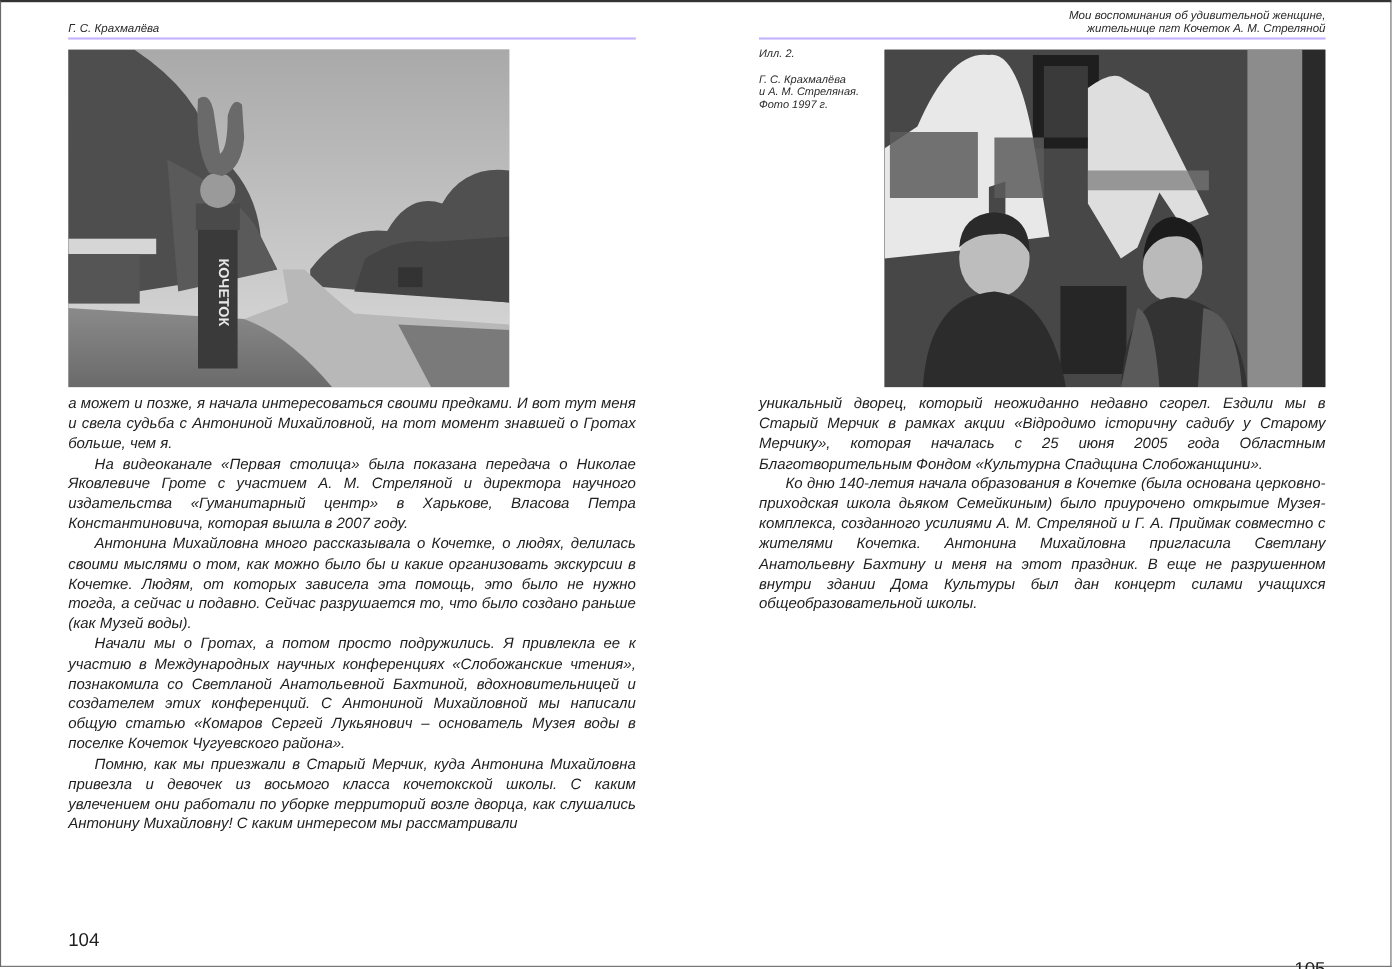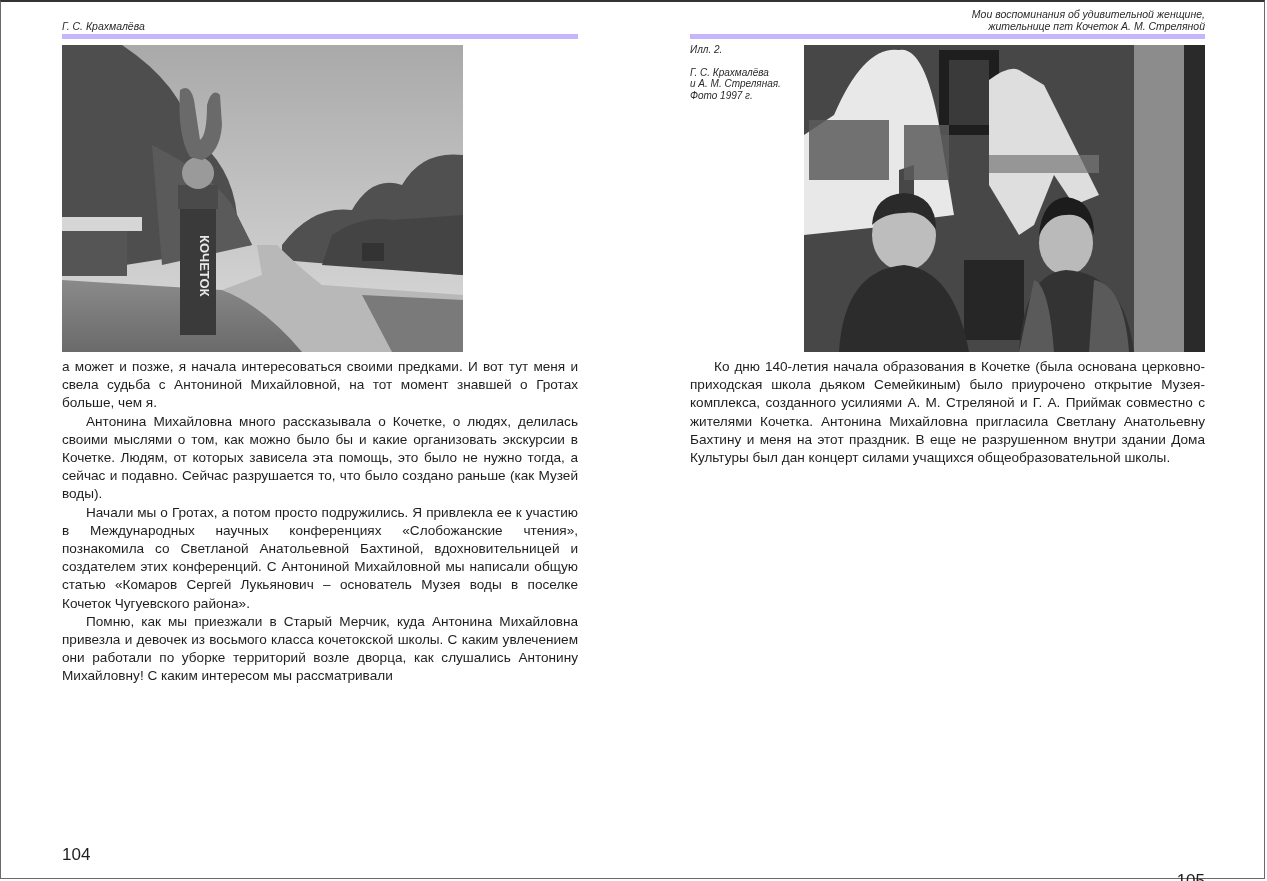--- a/index.html
+++ b/index.html
@@ -7,42 +7,42 @@
     width: 1267px; height: 881px; background: #ffffff; position: relative; overflow: hidden;
     font-family: "Liberation Sans", sans-serif; color: #1e1e1e;
   }
   .frame { position: absolute; left: 0; top: 0; width: 1265px; height: 879px; border: 1px solid #6a6a6a; border-top: 2px solid #333; box-sizing: border-box; }
   .page { position: absolute; top: 0; height: 881px; }
   .page.left { left: 62px; width: 516px; }
   .page.right { left: 690px; width: 515px; }
   .running-head {
     position: absolute; left: 0; right: 0; top: 6px; height: 28px;
     font-style: italic; font-size: 10.5px; line-height: 12px; color: #2a2a2a;
-    border-bottom: 5px solid #c4b5fd;
+    border-bottom: 2px solid #c4b5fd;
   }
   .page.left .running-head .rh-text { position: absolute; left: 0; bottom: 2px; }
   .page.right .running-head .rh-text { position: absolute; right: 0; bottom: 2px; text-align: right; }
   .photo {
     position: absolute; top: 45px; width: 401px; height: 307px; overflow: hidden; background: #8f8f8f;
   }
   .page.left .photo { left: 0; }
   .page.right .photo { left: 114px; }
   .photo svg { display: block; width: 100%; height: 100%; }
   .caption {
     position: absolute; top: 44px; font-style: italic; font-size: 10px; line-height: 11.5px; color: #2a2a2a;
   }
   .page.left .caption { left: 411px; width: 105px; }
   .page.right .caption { left: 0; width: 110px; }
   .caption .num { display: block; margin-bottom: 11px; }
   .caption .desc { display: block; white-space: pre-line; }
   .body-text {
     position: absolute; top: 358px; left: 0; right: 0;
     font-size: 13.6px; line-height: 18.2px; text-align: justify; color: #1e1e1e;
   }
-  .body-text p { margin: 0; text-indent: 24px; }
+  .body-text p { margin: 0; text-indent: 24px; font-style: italic; }
   .body-text p.cont { text-indent: 0; }
   .folio { position: absolute; top: 845px; font-size: 17px; color: #1e1e1e; }
   .page.left .folio { left: 0; }
   .page.right .folio { right: 0; margin-top: 26px; }
 </style>
 </head>
 <body>
 
 <div class="frame"></div>
 
@@ -85,20 +85,21 @@
       <rect x="116" y="140" width="40" height="24" fill="#4a4a4a"></rect>
       <ellipse cx="136" cy="128" rx="16" ry="16" fill="#9a9a9a"></ellipse>
       <path d="M118 45 Q128 38 132 55 L138 95 Q145 90 145 60 Q150 42 158 50 L160 80 Q158 108 140 115 L128 112 Q115 90 118 45 Z" fill="#6a6a6a"></path>
       <text x="142" y="190" font-family="Liberation Sans, sans-serif" font-size="13" font-weight="bold" fill="#e8e8e8" writing-mode="tb">КОЧЕТОК</text>
     </svg>
   </div>
 
 
   <div class="body-text">
     <p class="cont">а может и позже, я начала интересоваться своими предками. И вот тут меня и свела судьба с Антониной Михайловной, на тот момент знавшей о Гротах больше, чем я.</p>
+    <p>На видеоканале «Первая столица» была показана передача о Николае Яковлевиче Гроте с участием А. М. Стреляной и директора научного издательства «Гуманитарный центр» в Харькове, Власова Петра Константиновича, которая вышла в 2007 году.</p>
     <p>Антонина Михайловна много рассказывала о Кочетке, о людях, делилась своими мыслями о том, как можно было бы и какие организовать экскурсии в Кочетке. Людям, от которых зависела эта помощь, это было не нужно тогда, а сейчас и подавно. Сейчас разрушается то, что было создано раньше (как Музей воды).</p>
     <p>Начали мы о Гротах, а потом просто подружились. Я привлекла ее к участию в Международных научных конференциях «Слобожанские чтения», познакомила со Светланой Анатольевной Бахтиной, вдохновительницей и создателем этих конференций. С Антониной Михайловной мы написали общую статью «Комаров Сергей Лукьянович – основатель Музея воды в поселке Кочеток Чугуевского района».</p>
     <p>Помню, как мы приезжали в Старый Мерчик, куда Антонина Михайловна привезла и девочек из восьмого класса кочетокской школы. С каким увлечением они работали по уборке территорий возле дворца, как слушались Антонину Михайловну! С каким интересом мы рассматривали</p>
   </div>
 
   <div class="folio">104</div>
 </div>
 
 <div class="page right">
   <div class="running-head">
@@ -139,17 +140,18 @@
 
       <ellipse cx="262" cy="198" rx="27" ry="32" fill="#bababa"></ellipse>
       <path d="M235 190 Q238 155 262 152 Q290 155 290 190 Q282 168 262 170 Q245 170 235 190 Z" fill="#1c1c1c"></path>
       <path d="M215 307 Q220 228 262 225 Q320 228 330 307 Z" fill="#333"></path>
       <path d="M230 235 Q245 240 250 307 L215 307 Z" fill="#5a5a5a"></path>
       <path d="M290 235 Q320 240 325 307 L285 307 Z" fill="#5a5a5a"></path>
     </svg>
   </div>
 
   <div class="body-text">
+    <p class="cont">уникальный дворец, который неожиданно недавно сгорел. Ездили мы в Старый Мерчик в рамках акции «Відродимо історичну садибу у Старому Мерчику», которая началась с 25 июня 2005 года Областным Благотворительным Фондом «Культурна Спадщина Слобожанщини».</p>
     <p>Ко дню 140-летия начала образования в Кочетке (была основана церковно-приходская школа дьяком Семейкиным) было приурочено открытие Музея-комплекса, созданного усилиями А. М. Стреляной и Г. А. Приймак совместно с жителями Кочетка. Антонина Михайловна пригласила Светлану Анатольевну Бахтину и меня на этот праздник. В еще не разрушенном внутри здании Дома Культуры был дан концерт силами учащихся общеобразовательной школы.</p>
   </div>
 
   <div class="folio">105</div>
 </div>
 
 </body></html>

